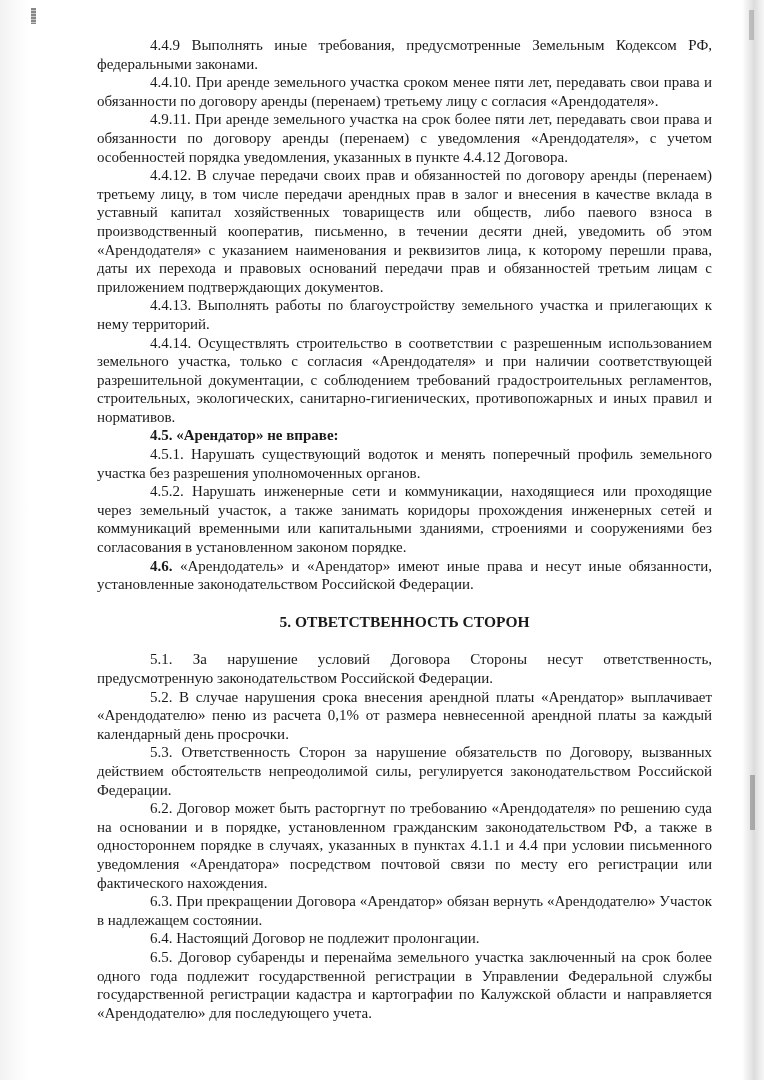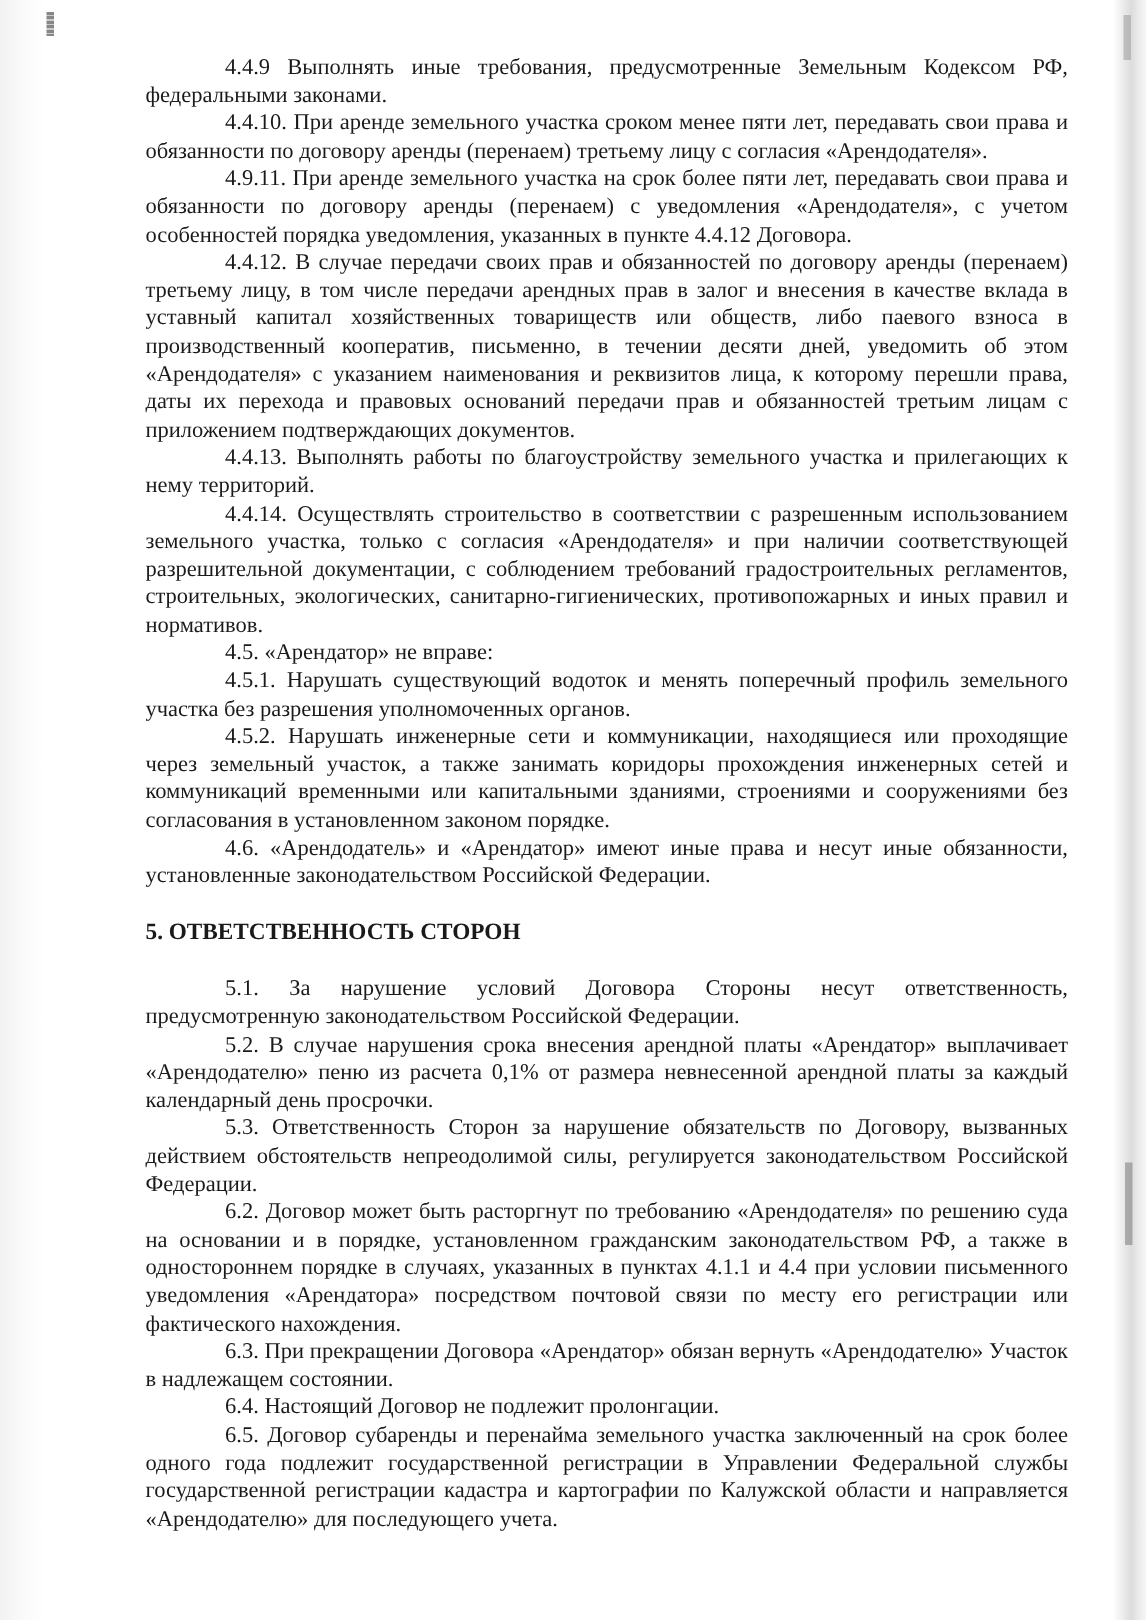--- a/index.html
+++ b/index.html
@@ -30,23 +30,23 @@
   .scan-right-dark2 {
     position:absolute; right:9px; top:775px; width:5px; height:55px;
     background:#7a7a7a; opacity:.55;
   }
   .page {
     position:absolute; left:97px; top:36px; width:615px;
     font-size:15px; line-height:18.6px;
     text-align:justify;
   }
   .page p { margin:0; text-indent:53px; }
-  .page .b { font-weight:normal; }
+  .page .b { font-weight:bold; }
   .section-title {
-    text-align:left; font-weight:bold; font-size:15.5px;
+    text-align:center; font-weight:bold; font-size:15.5px;
     text-indent:0 !important;
   }
   .gap-before { margin-top:19px !important; }
   .gap-after { margin-bottom:19px !important; }
 </style>
 </head>
 <body>
 
 <div class="scan-left"></div>
 <div class="scan-left-mark"></div>

